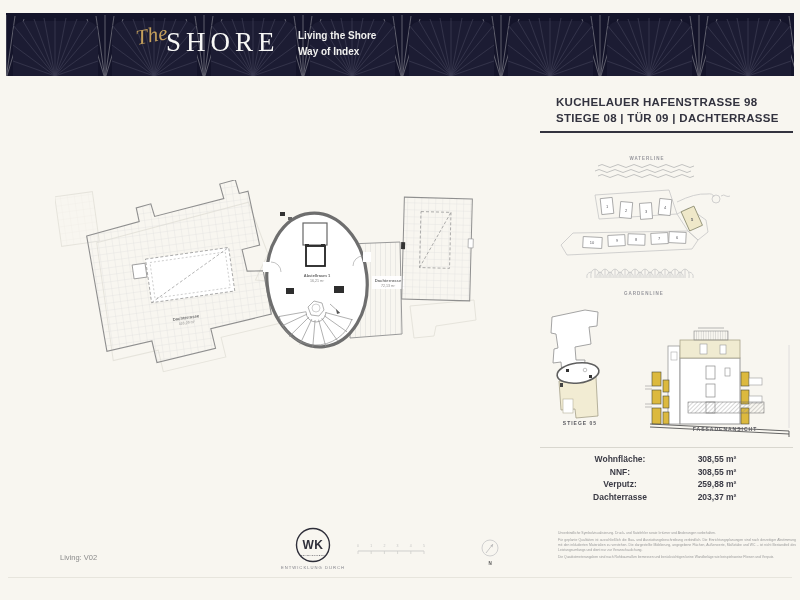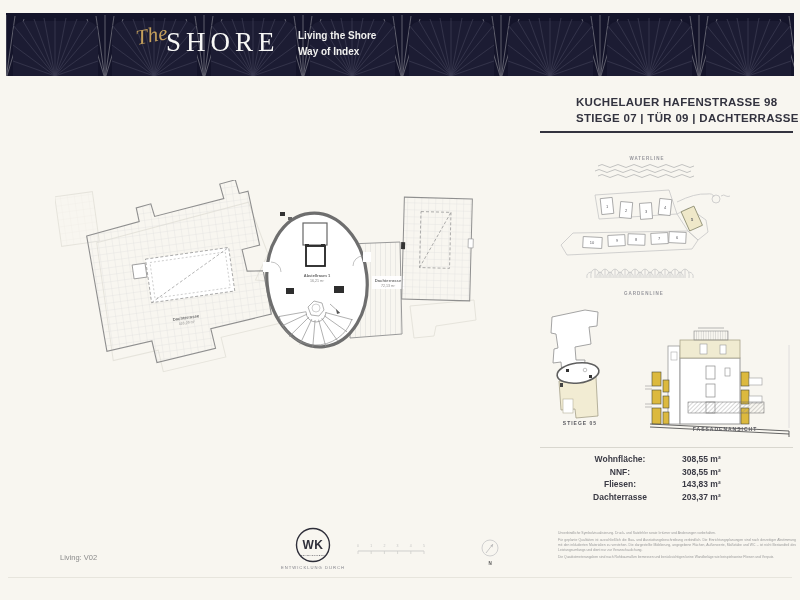--- a/index.html
+++ b/index.html
@@ -10,30 +10,30 @@
   .band{position:absolute;left:6px;top:13px;width:788px;height:63px;background:#14142a;overflow:hidden;}
   .band svg{position:absolute;left:0;top:0;}
   .logo{position:absolute;left:134px;top:14px;width:160px;height:40px;}
   .logo .main{font-family:"Liberation Serif",serif;font-size:27px;letter-spacing:5px;color:#f7f7f5;
               padding-left:26px;font-weight:400;}
   .logo .script{position:absolute;left:-4px;top:-4px;font-family:"Liberation Serif",serif;
                 font-style:italic;font-size:21px;color:#c5a05c;transform:rotate(-10deg);}
   .tagline{position:absolute;left:292px;top:15px;color:#f0f0ee;font-size:10px;font-weight:bold;line-height:16px;}
   
   .addr{position:absolute;left:556px;top:94px;color:#33333f;font-weight:bold;font-size:11.5px;
-        line-height:16px;letter-spacing:.3px;margin-left:20px;}
+        line-height:16px;letter-spacing:.3px;}
   .rule-dark{position:absolute;left:540px;top:131px;width:253px;height:2px;background:#33333f;}
   .rule-light{position:absolute;left:540px;top:447px;width:253px;height:1px;background:#d9d7cf;}
   .rule-bottom{position:absolute;left:8px;top:577px;width:784px;height:1px;background:#e7e5dd;}
   .plan-caption{position:absolute;font-size:5px;font-weight:bold;letter-spacing:1px;color:#5a5a60;text-align:center;}
   
   .areas{position:absolute;left:558px;top:454px;width:194px;color:#3b3b45;font-size:8.5px;font-weight:bold;}
   .areas .row{display:flex;margin-bottom:2.5px;}
   .areas .lbl{flex:1;text-align:center;}
-  .areas .val{width:70px;text-align:left;}
+  .areas .val{width:70px;text-align:center;}
   
   .legal{position:absolute;left:558px;top:531px;width:238px;font-size:3.4px;line-height:1.5;
          color:#9b9b9b;text-align:justify;}
   .legal p{margin:0 0 2px 0;}
   .index{position:absolute;left:60px;top:553px;font-size:7.5px;color:#8b8b8b;}
   .entw{position:absolute;left:258px;top:565px;width:110px;text-align:center;font-size:4.2px;
         letter-spacing:1px;color:#82828a;}
   svg text{font-family:"Liberation Sans",sans-serif;}
 </style>
 </head>
@@ -83,21 +83,21 @@
       <span class="main">SHORE</span>
     </div>
     <div class="tagline">
       <div>Living the Shore</div>
       <div>Way of Index</div>
     </div>
   </div>
 
   <div class="addr">
     <div>KUCHELAUER HAFENSTRASSE 98</div>
-    <div>STIEGE 07 | TÜR 09 | DACHTERRASSE</div>
+    <div>STIEGE 08 | TÜR 09 | DACHTERRASSE</div>
   </div>
   <div class="rule-dark"></div>
 
   <svg class="abs" style="left:555px;top:145px" width="240" height="165" viewBox="555 145 240 165">
     <text x="647" y="160" font-size="4.5" letter-spacing="1" fill="#96969c" font-weight="bold" text-anchor="middle">WATERLINE</text>
     <g stroke="#b5b5b5" fill="none" stroke-width="0.8">
       <path d="M598,166 q4,-3 8,0 t8,0 t8,0 t8,0 t8,0 t8,0 t8,0 t8,0 t8,0 t8,0 t8,0 t8,0"></path>
       <path d="M595,171 q4,-3 8,0 t8,0 t8,0 t8,0 t8,0 t8,0 t8,0 t8,0 t8,0 t8,0 t8,0 t8,0"></path>
       <path d="M598,176 q4,-3 8,0 t8,0 t8,0 t8,0 t8,0 t8,0 t8,0 t8,0 t8,0 t8,0 t8,0 t8,0"></path>
     </g>
@@ -300,22 +300,22 @@
   <div class="areas">
     <div class="row">
       <span class="lbl">Wohnfläche:</span>
       <span class="val">308,55 m²</span>
     </div>
     <div class="row">
       <span class="lbl">NNF:</span>
       <span class="val">308,55 m²</span>
     </div>
     <div class="row">
-      <span class="lbl">Fliesen:</span>
-      <span class="val">143,83 m²</span>
+      <span class="lbl">Verputz:</span>
+      <span class="val">259,88 m²</span>
     </div>
     <div class="row">
       <span class="lbl">Dachterrasse</span>
       <span class="val">203,37 m²</span>
     </div>
   </div>
 
   <div class="legal">
     <p>Unverbindliche Symbolvisualisierung. Druck- und Satzfehler sowie Irrtümer und Änderungen vorbehalten.</p>
     <p>Für geplante Qualitäten ist ausschließlich die Bau- und Ausstattungsbeschreibung verbindlich. Die Einrichtungsplanungen sind nach derzeitiger Abstimmung mit den inkludierten Materialien zu verstehen. Die dargestellte Möblierung, angegebene Flächen, Außenwerte, Maßstäbe und WC – ist nicht Bestandteil des Leistungsumfangs und dient nur zur Veranschaulichung.</p>

